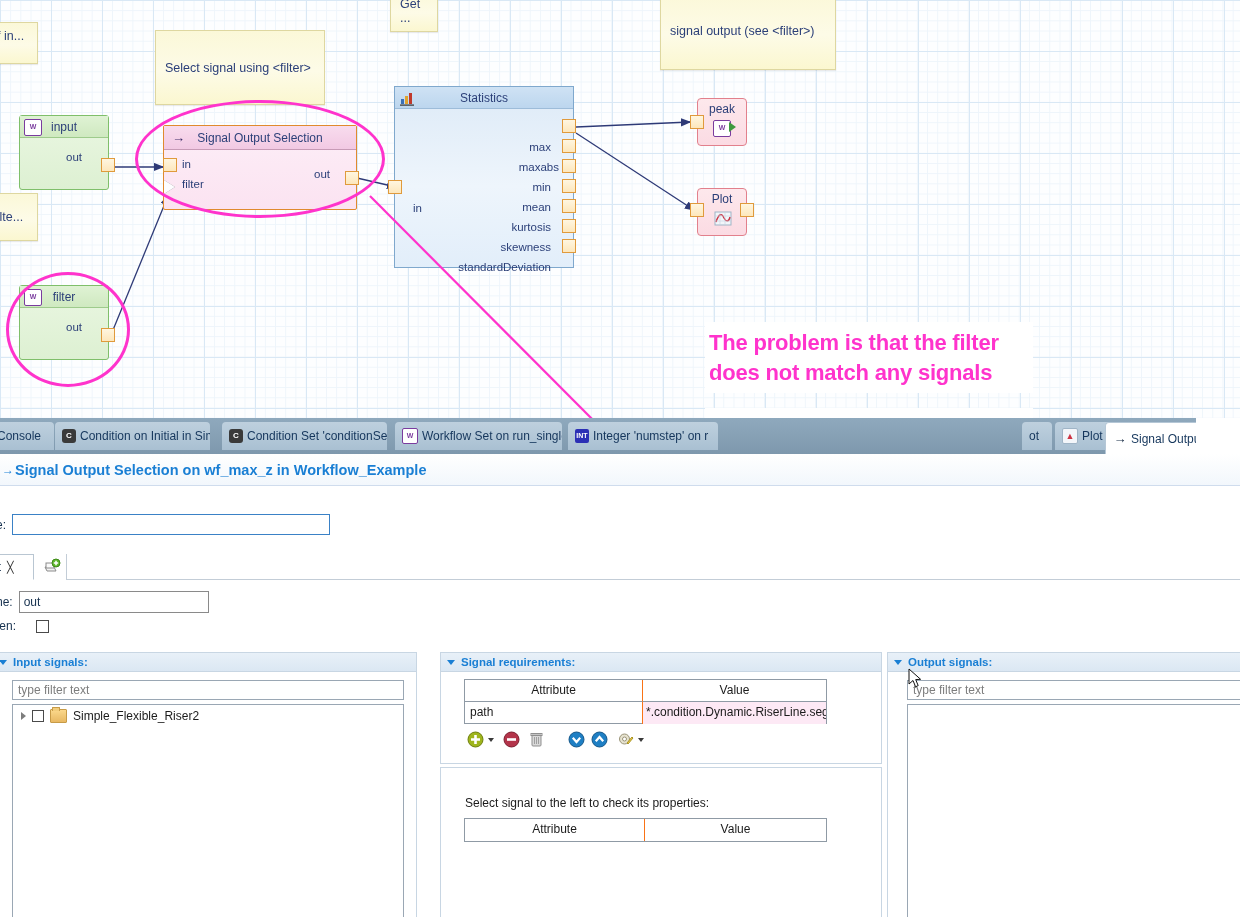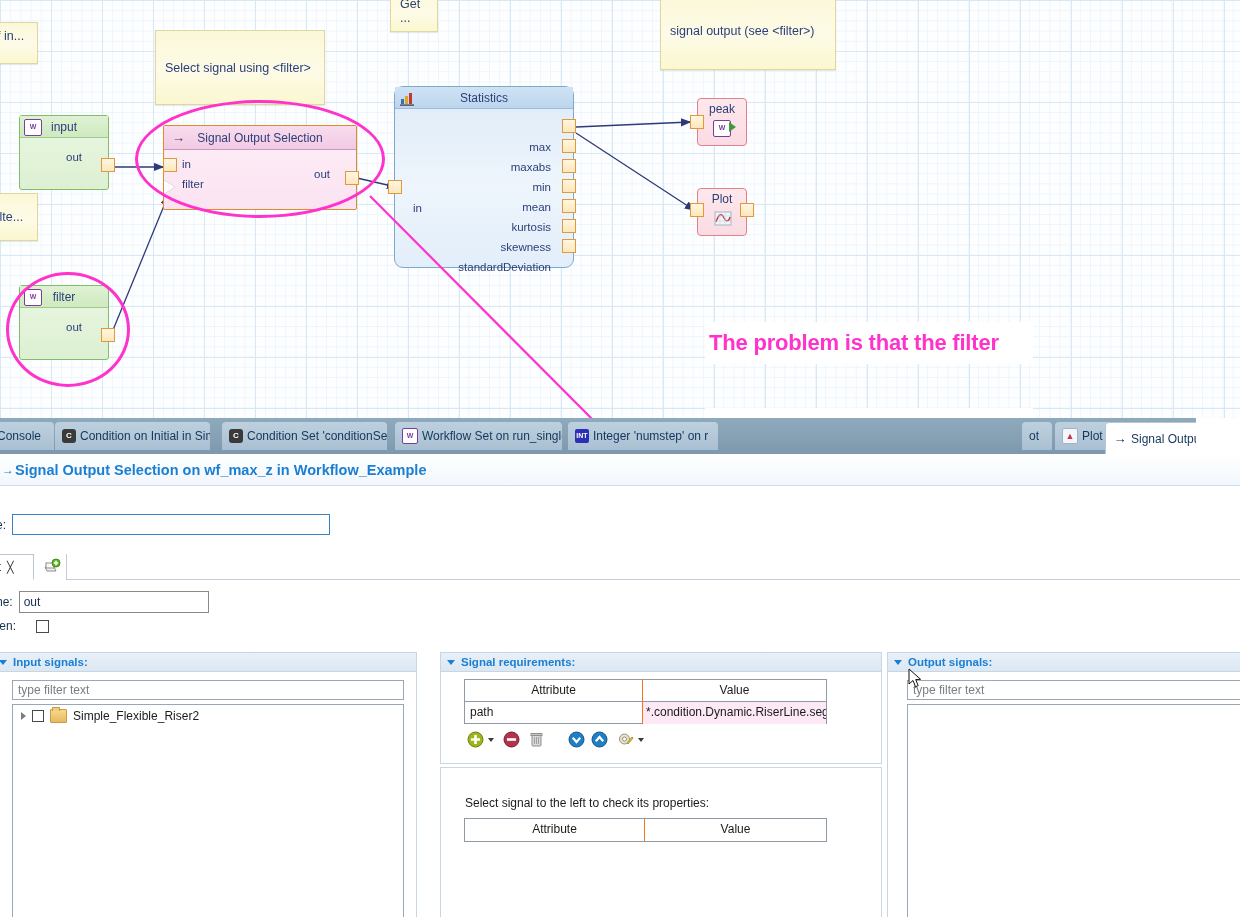--- a/index.html
+++ b/index.html
@@ -46,21 +46,21 @@
   .node-pink{
     border:1px solid #e08a2e;border-radius:2px;
     background:linear-gradient(to bottom,#fdeef7 0%,#fbe3f1 100%);
   }
   .node-pink .hdr{
     background:linear-gradient(to bottom,#f8dcee 0%,#f2c9e3 100%);
     border-bottom:1px solid #c79ab6;color:#2b3f78;
   }
   
   .node-blue{
-    border:1px solid #7fa8cd;border-radius:9px;
+    border:1px solid #7fa8cd;border-radius:0;
     background:linear-gradient(to bottom,#ddeaf7 0%,#eef5fc 55%,#e2eefa 100%);
   }
   .node-blue .hdr{
     background:linear-gradient(to bottom,#cfe2f4 0%,#bcd6ee 100%);
     border-bottom:1px solid #9dbcd9;color:#2b3f78;
   }
   
   .node-red{
     border:1px solid #e2808c;border-radius:4px;
     background:linear-gradient(to bottom,#fde8ec 0%,#fbdbe3 100%);
@@ -288,21 +288,21 @@
           <rect x="5" y="4" width="3" height="8" fill="#e0a32e"></rect>
           <rect x="9" y="1" width="3" height="11" fill="#c0392b"></rect>
           <rect x="0" y="12.5" width="14" height="1.2" fill="#333"></rect>
         </svg>
       </span>
       <span>Statistics</span>
     </div>
     <div class="body" style="height:159px;">
       <span class="plabel" style="left:18px;top:93px;">in</span>
       <span class="plabel" style="right:22px;top:32px;">max</span>
-      <span class="plabel" style="right:22px;top:52px;">maxabs</span>
+      <span class="plabel" style="right:14px;top:52px;">maxabs</span>
       <span class="plabel" style="right:22px;top:72px;">min</span>
       <span class="plabel" style="right:22px;top:92px;">mean</span>
       <span class="plabel" style="right:22px;top:112px;">kurtosis</span>
       <span class="plabel" style="right:22px;top:132px;">skewness</span>
       <span class="plabel" style="right:22px;top:152px;">standardDeviation</span>
     </div>
   </div>
   <div class="port" style="left:388px;top:180px;"></div>
   <div class="port" style="left:562px;top:119px;"></div>
   <div class="port" style="left:562px;top:139px;"></div>
@@ -338,20 +338,21 @@
   <svg width="1240" height="917" style="position:absolute;left:0;top:0;pointer-events:none;">
     <path d="M370,196 L848,676" stroke="#ff33cc" stroke-width="2.2" fill="none"></path>
     <path d="M838,664 L850,678 L833,677 z" fill="#ff33cc"></path>
     <path d="M880,655 L918,680" stroke="#ff33cc" stroke-width="2.2" fill="none"></path>
     <path d="M906,668 L921,682 L905,681 z" fill="#ff33cc"></path>
   </svg>
 </div>
 
 <div class="callout" style="left:705px;top:322px;width:320px;padding:6px 4px;">
   <div>The problem is that the filter</div>
+  <div>does not match any signals</div>
 </div>
 <div class="callout" style="left:705px;top:408px;width:320px;padding:6px 4px;">
   <div>Solution is to correct the filter</div>
 </div>
 
 <div id="tabstrip">
   <div class="vtab" style="left:-10px;width:64px;">
     <span>Console</span>
   </div>
   <div class="vtab" style="left:55px;width:155px;">

